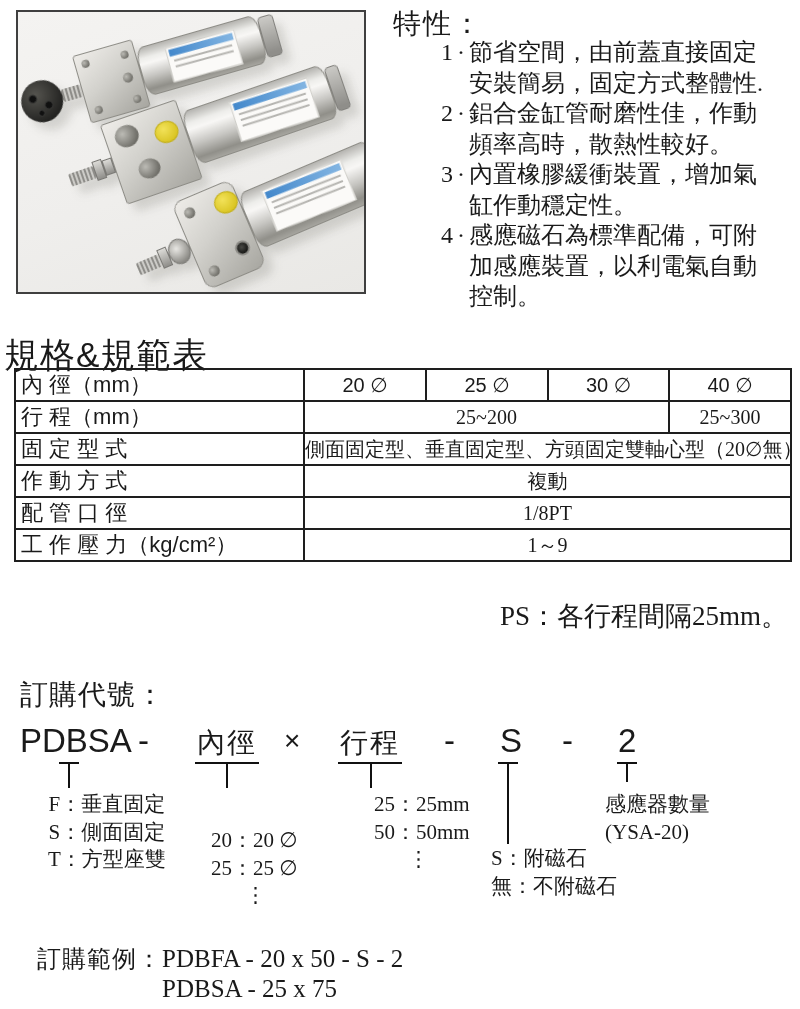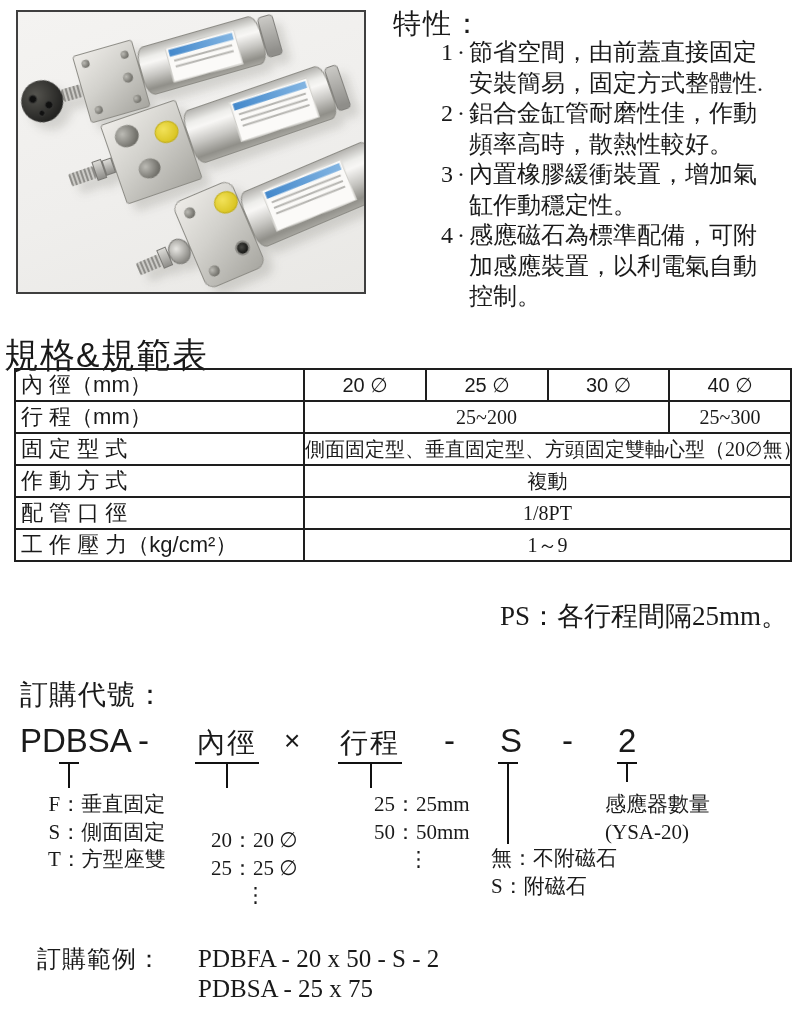--- a/index.html
+++ b/index.html
@@ -70,21 +70,21 @@
   .code-part { top:722px; font-size:33px; line-height:38px; }
   .code-cjk { top:726px; font-size:28px; line-height:34px; letter-spacing:2px;
     border-bottom:2px solid #111; padding:0 2px 2px 2px; }
   .tickbar { width:20px; height:2px; background:#111; top:762px; }
   .vline { width:2px; background:#111; top:764px; }
   .opt { font-size:21px; line-height:27.5px; }
   .indent { padding-left:32px; }
   .vdots { padding-left:34px; letter-spacing:0; }
   .examples { left:37px; top:944px; display:flex; }
   .ex-label { font-size:24px; line-height:30px; letter-spacing:1px; }
-  .ex-lines { font-size:25px; line-height:30px;margin-left:36px; }
+  .ex-lines { font-size:25px; line-height:30px; }
 </style>
 </head>
 <body>
 
 <div class="abs photo">
 
   <div class="cyl" style="left:4px; top:60px; transform:rotate(-16deg);">
     <div class="bumper" style="width:42px; height:42px;">
       <div class="bhole" style="width:9px;height:9px;left:8px;top:12px;"></div>
       <div class="bhole" style="width:9px;height:9px;left:22px;top:22px;"></div>
@@ -264,22 +264,22 @@
   <div>20：20 ∅</div>
   <div>25：25 ∅</div>
   <div class="vdots">⋮</div>
 </div>
 <div class="abs opt" style="left:374px; top:791px;">
   <div>25：25mm</div>
   <div>50：50mm</div>
   <div class="vdots">⋮</div>
 </div>
 <div class="abs opt" style="left:491px; top:845px;">
+  <div>S：附磁石</div>
   <div>無：不附磁石</div>
-  <div>S：附磁石</div>
 </div>
 <div class="abs opt" style="left:605px; top:791px;">
   <div>感應器數量</div>
   <div>(YSA-20)</div>
 </div>
 
 <div class="abs examples">
   <span class="ex-label">訂購範例：</span>
   <div class="ex-lines">
     <div>PDBFA - 20 x 50 - S - 2</div>

